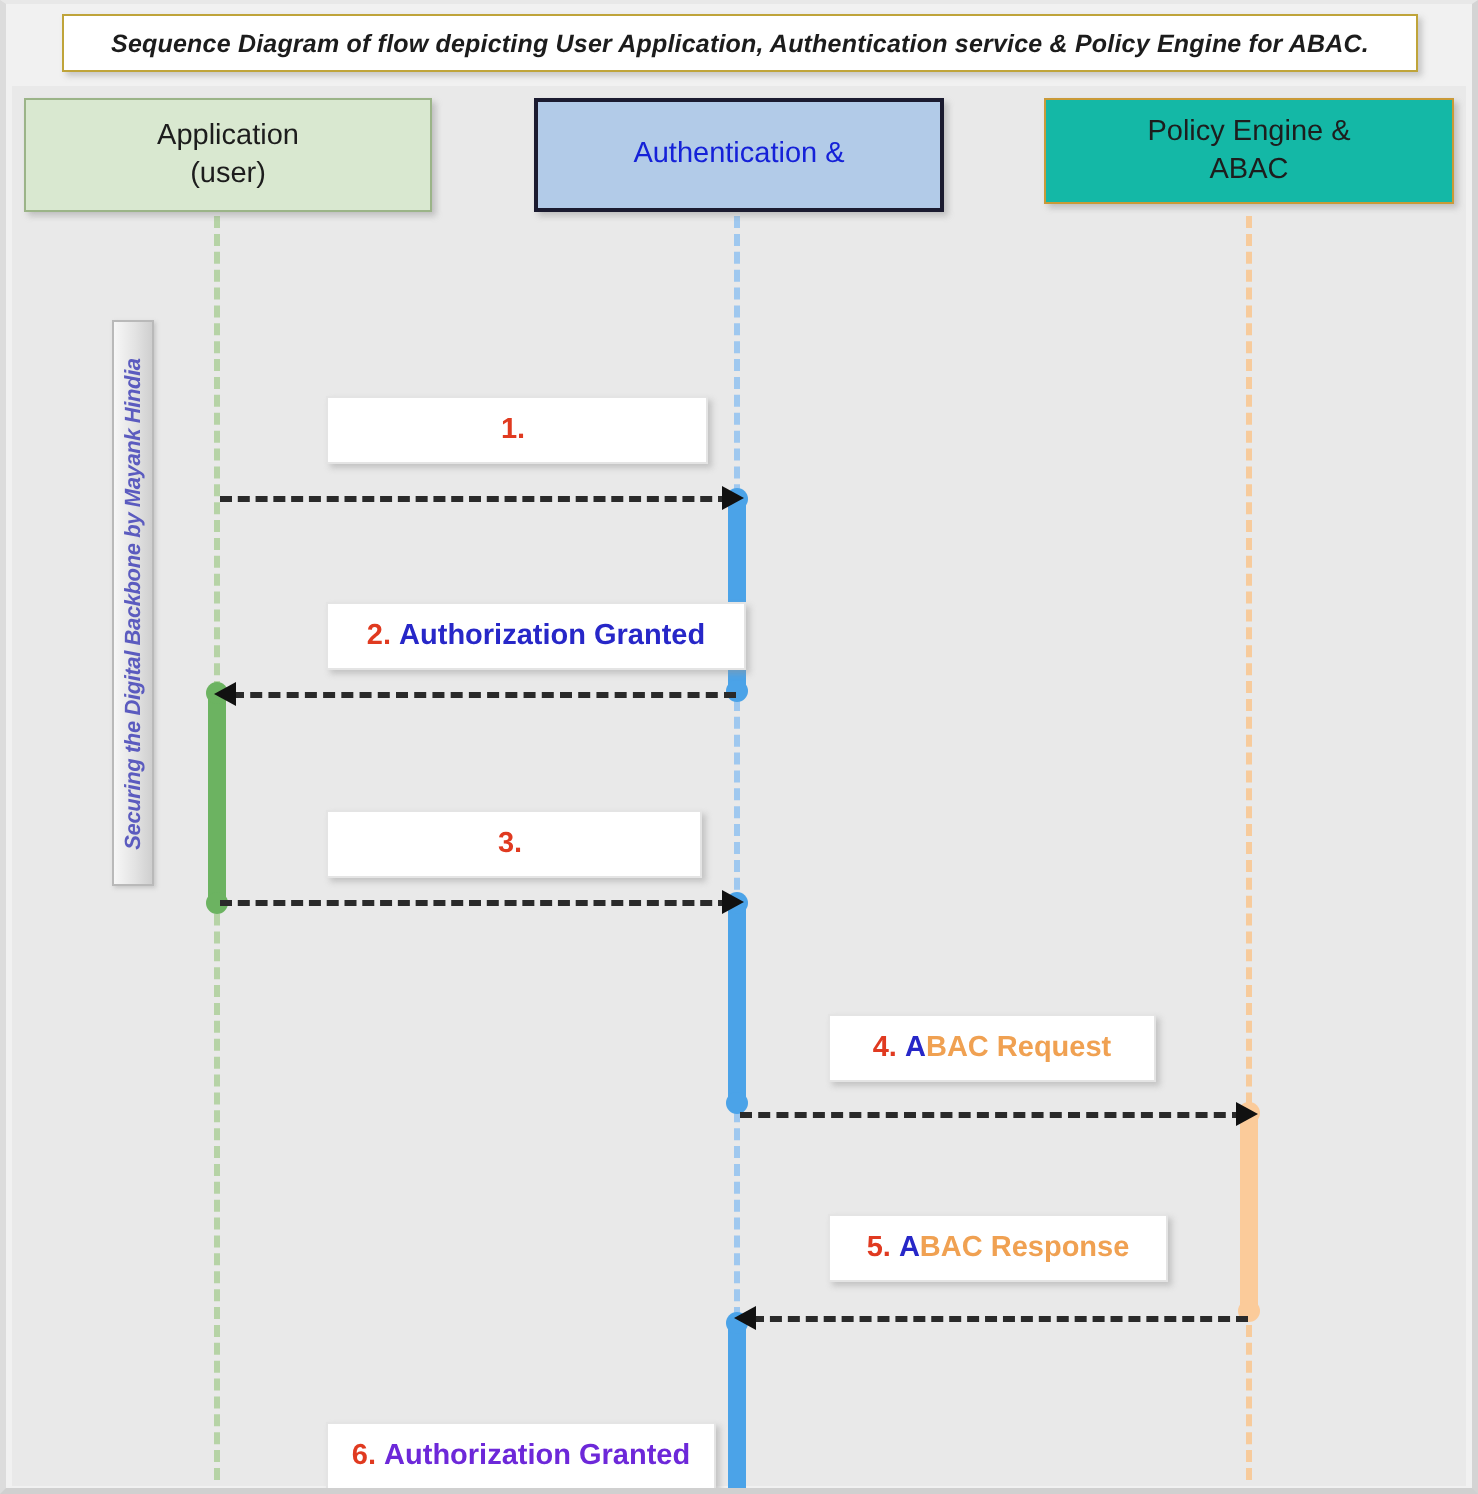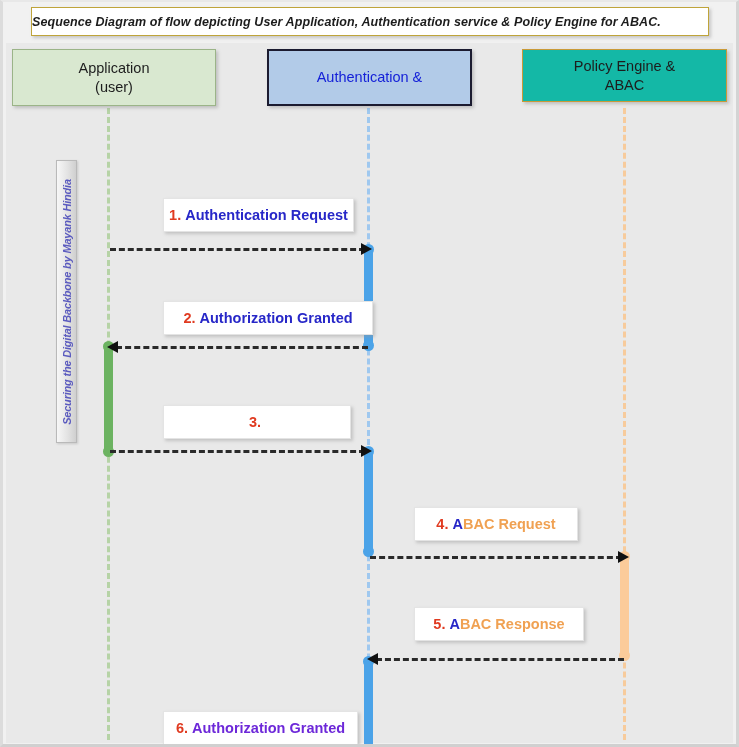--- a/index.html
+++ b/index.html
@@ -37,20 +37,21 @@
     left: 31px;
     top: 7px;
     width: 678px;
     height: 29px;
     box-sizing: border-box;
     background: #ffffff;
     border: 1px solid #bfa43a;
     box-shadow: 2px 2px 3px rgba(120,120,120,0.35);
     display: flex;
     align-items: center;
+    justify-content: center;
   }
   #title-text {
     font-style: italic;
     font-weight: bold;
     font-size: 12.5px;
     color: #1c1c1c;
     letter-spacing: 0.1px;
     white-space: nowrap;
   }
 
@@ -257,21 +258,21 @@
       <span>Authentication &amp;</span>
     </div>
     <div class="participant-box" id="participant-policy">
       <span>Policy Engine &amp;</span>
       <span>ABAC</span>
     </div>
 
     <div class="message-line" id="msg1-line"></div>
     <div class="arrow-head arrow-right" id="msg1-head"></div>
     <div class="message-label" id="label-1">
-      <span class="msg-num">1.</span>&nbsp;<span class="msg-blue">Authentication Request</span>
+      <span class="msg-num">1.</span>&nbsp;
     </div>
 
     <div class="message-line" id="msg2-line"></div>
     <div class="arrow-head arrow-left" id="msg2-head"></div>
     <div class="message-label" id="label-2">
       <span class="msg-num">2.</span>&nbsp;<span class="msg-blue">Authorization Granted</span>
     </div>
 
     <div class="message-line" id="msg3-line"></div>
     <div class="arrow-head arrow-right" id="msg3-head"></div>

